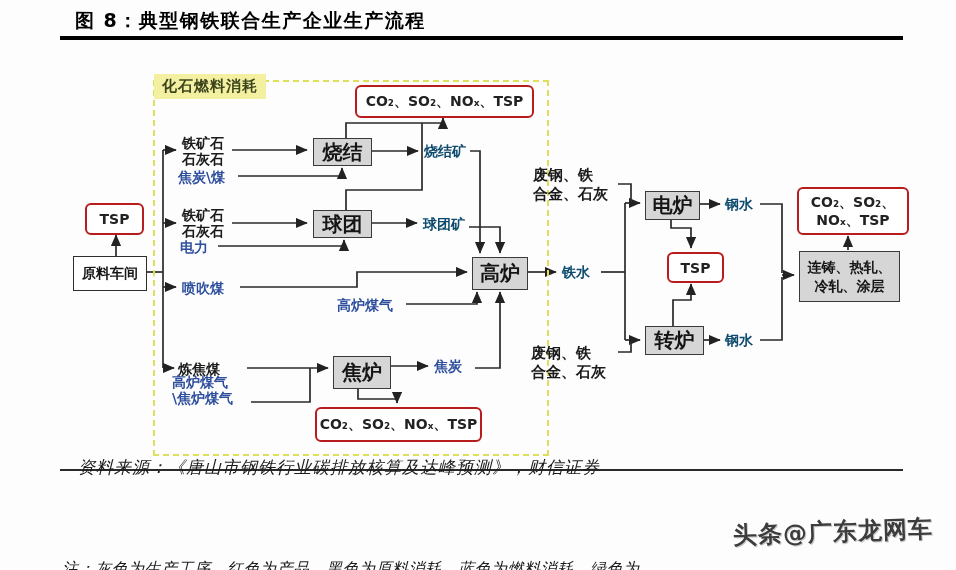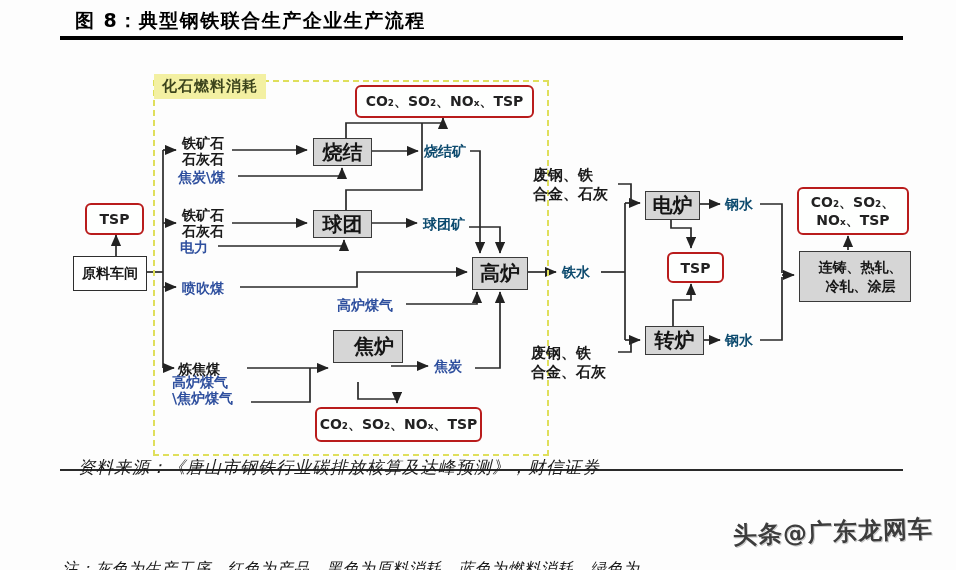--- a/index.html
+++ b/index.html
@@ -108,35 +108,35 @@
   <div class="abs lbl red-t" style="left:423px;top:216px;">球团矿</div>
 
   <div class="abs lbl blue-t" style="left:182px;top:280px;">喷吹煤</div>
   <div class="abs lbl blue-t" style="left:337px;top:297px;">高炉煤气</div>
   <div class="abs gray-box" style="left:472px;top:257px;width:54px;height:31px;">高炉</div>
   <div class="abs lbl red-t" style="left:562px;top:264px;">铁水</div>
 
   <div class="abs lbl black-t" style="left:178px;top:361px;">炼焦煤</div>
   <div class="abs lbl blue-t pre" style="left:172px;top:374px;">高炉煤气
 \焦炉煤气</div>
-  <div class="abs gray-box" style="left:333px;top:330px;width:56px;height:31px;padding-left:12px;">焦炉</div>
+  <div class="abs gray-box" style="left:333px;top:356px;width:56px;height:31px;">焦炉</div>
   <div class="abs lbl blue-t" style="left:434px;top:358px;">焦炭</div>
   <div class="abs green-box" style="left:315px;top:407px;width:163px;height:31px;">CO₂、SO₂、NOₓ、TSP</div>
 
   <div class="abs lbl black-t pre" style="left:533px;top:166px;line-height:19px;font-size:15px;">废钢、铁
 合金、石灰</div>
   <div class="abs gray-box" style="left:645px;top:191px;width:53px;height:27px;">电炉</div>
   <div class="abs lbl red-t" style="left:725px;top:196px;">钢水</div>
   <div class="abs green-box" style="left:667px;top:252px;width:53px;height:27px;">TSP</div>
   <div class="abs gray-box" style="left:645px;top:326px;width:57px;height:27px;">转炉</div>
   <div class="abs lbl red-t" style="left:725px;top:332px;">钢水</div>
   <div class="abs lbl black-t pre" style="left:531px;top:344px;line-height:19px;font-size:15px;">废钢、铁
 合金、石灰</div>
   <div class="abs green-box pre" style="left:797px;top:187px;width:108px;height:44px;line-height:18px;">CO₂、SO₂、
 NOₓ、TSP</div>
-  <div class="abs gray-box pre" style="left:799px;top:251px;width:99px;height:49px;line-height:19px;font-size:14px;padding-left:11px;">连铸、热轧、
+  <div class="abs gray-box pre" style="left:799px;top:251px;width:99px;height:49px;line-height:19px;font-size:14px;">连铸、热轧、
 冷轧、涂层</div>
 
   <div class="abs rule-thin" style="left:60px;top:469px;width:843px;"></div>
   <div class="abs hand source" style="left:78px;top:456px;">资料来源：《唐山市钢铁行业碳排放核算及达峰预测》，财信证券</div>
   <div class="abs hand note" style="left:62px;top:527px;width:760px;">注：灰色为生产工序，红色为产品，黑色为原料消耗，蓝色为燃料消耗，绿色为</div>
   <div class="abs watermark" style="left:733px;top:516px;">头条@广东龙网车</div>
 </div>
 
 </body></html>

